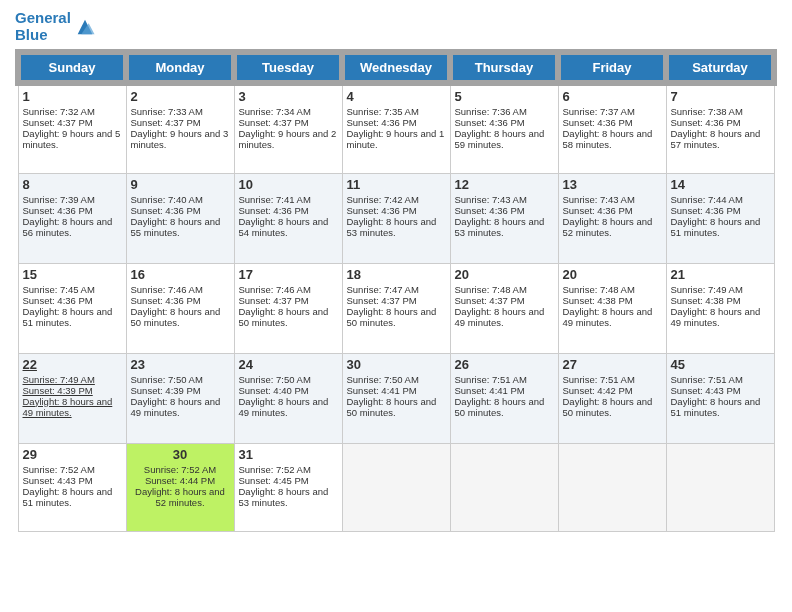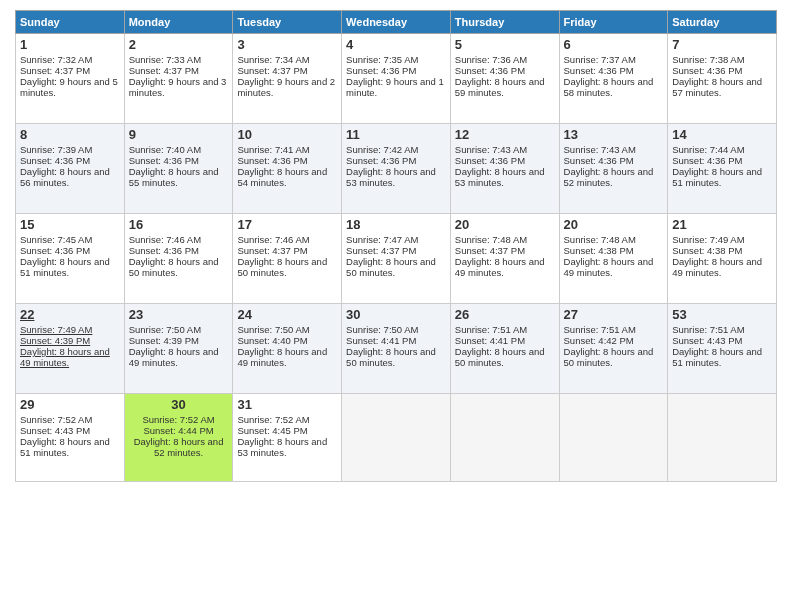--- a/index.html
+++ b/index.html
@@ -54,24 +54,24 @@
     }
     .calendar {
       width: 100%;
       border-collapse: collapse;
       table-layout: fixed;
     }
     .calendar th {
       background-color: #2a7ab8;
       color: #fff;
       padding: 5px 4px;
-      font-size: 11px;
+      font-size: 13px;
       font-weight: bold;
-      text-align: left;
-      border: 1px solid #a3a3a3;
+      text-align: center;
+      border: 6px solid #a3a3a3;
     }
     .calendar td {
       vertical-align: top;
       padding: 3px 4px;
       font-size: 9.5px;
       color: #333;
       border: 1px solid #ccc;
       height: 90px;
     }
     .calendar tr:nth-child(even) td {
@@ -91,20 +91,40 @@
       background-color: #f5f5f5 !important;
     }
     .last-row td {
       height: 88px;
     }
   </style>
 </head>
 <body>
 
 <div class="container">
+  <div class="header">
+    <div class="logo">
+      <div>
+        <div class="logo-text">
+          <span>General</span>
+        </div>
+        <div class="logo-text">
+          <span style="color:#2a7ab8;">Blue</span>
+        </div>
+      </div>
+      <svg class="logo-icon" viewBox="0 0 30 30" xmlns="http://www.w3.org/2000/svg">
+        <polygon points="5,25 15,5 25,25" fill="#2a7ab8"></polygon>
+        <polygon points="10,25 20,10 28,25" fill="#5ba3d6" opacity="0.7"></polygon>
+      </svg>
+    </div>
+    <div class="title-block">
+      <div class="main-title"></div>
+      <div class="subtitle"></div>
+    </div>
+  </div>
 
   <table class="calendar">
     <thead>
       <tr>
       <th>Sunday</th>
           <th>Monday</th>
           <th>Tuesday</th>
           <th>Wednesday</th>
           <th>Thursday</th>
           <th>Friday</th>
@@ -139,21 +159,21 @@
           <td style="background-color: rgb(255, 255, 255); margin-left: 12px;"><span class="day-number">20</span><span>Sunrise: 7:48 AM</span><br><span>Sunset: 4:38 PM</span><br><span>Daylight: 8 hours and 49 minutes.</span></td>
           <td style="background-color: rgb(255, 255, 255);"><span class="day-number">21</span><span>Sunrise: 7:49 AM</span><br><span>Sunset: 4:38 PM</span><br><span>Daylight: 8 hours and 49 minutes.</span></td>
         </tr>
         <tr>
           <td style="background-color: rgb(240, 244, 248); text-decoration: underline;"><span class="day-number">22</span><span>Sunrise: 7:49 AM</span><br><span>Sunset: 4:39 PM</span><br><span>Daylight: 8 hours and 49 minutes.</span></td>
           <td style="background-color: rgb(240, 244, 248);"><span class="day-number">23</span><span>Sunrise: 7:50 AM</span><br><span>Sunset: 4:39 PM</span><br><span>Daylight: 8 hours and 49 minutes.</span></td>
           <td style="background-color: rgb(240, 244, 248);"><span class="day-number">24</span><span>Sunrise: 7:50 AM</span><br><span>Sunset: 4:40 PM</span><br><span>Daylight: 8 hours and 49 minutes.</span></td>
           <td style="background-color: rgb(240, 244, 248);"><span class="day-number">30</span><span>Sunrise: 7:50 AM</span><br><span>Sunset: 4:41 PM</span><br><span>Daylight: 8 hours and 50 minutes.</span></td>
           <td style="background-color: rgb(240, 244, 248);"><span class="day-number">26</span><span>Sunrise: 7:51 AM</span><br><span>Sunset: 4:41 PM</span><br><span>Daylight: 8 hours and 50 minutes.</span></td>
           <td style="background-color: rgb(240, 244, 248);"><span class="day-number">27</span><span>Sunrise: 7:51 AM</span><br><span>Sunset: 4:42 PM</span><br><span>Daylight: 8 hours and 50 minutes.</span></td>
-          <td style="background-color: rgb(240, 244, 248);"><span class="day-number">53</span><span>Sunrise: 7:51 AM</span><br><span>Sunset: 4:43 PM</span><br><span>Daylight: 8 hours and 51 minutes.</span></td>
+          <td style="background-color: rgb(240, 244, 248);"><span class="day-number">45</span><span>Sunrise: 7:51 AM</span><br><span>Sunset: 4:43 PM</span><br><span>Daylight: 8 hours and 51 minutes.</span></td>
         </tr>
         <tr class="last-row">
           <td style="background-color: rgb(255, 255, 255);"><span class="day-number">29</span><span>Sunrise: 7:52 AM</span><br><span>Sunset: 4:43 PM</span><br><span>Daylight: 8 hours and 51 minutes.</span></td>
           <td style="background-color: #bef264; text-align: center;"><span class="day-number">30</span><span>Sunrise: 7:52 AM</span><br><span>Sunset: 4:44 PM</span><br><span>Daylight: 8 hours and 52 minutes.</span></td>
           <td style="background-color: rgb(255, 255, 255);"><span class="day-number">31</span><span>Sunrise: 7:52 AM</span><br><span>Sunset: 4:45 PM</span><br><span>Daylight: 8 hours and 53 minutes.</span></td>
           <td class="cell-empty" style="background-color: rgb(245, 245, 245);"></td>
           <td class="cell-empty" style="background-color: rgb(245, 245, 245);"></td>
           <td class="cell-empty" style="background-color: rgb(245, 245, 245);"></td>
           <td class="cell-empty" style="background-color: rgb(245, 245, 245);"></td>
         </tr>

